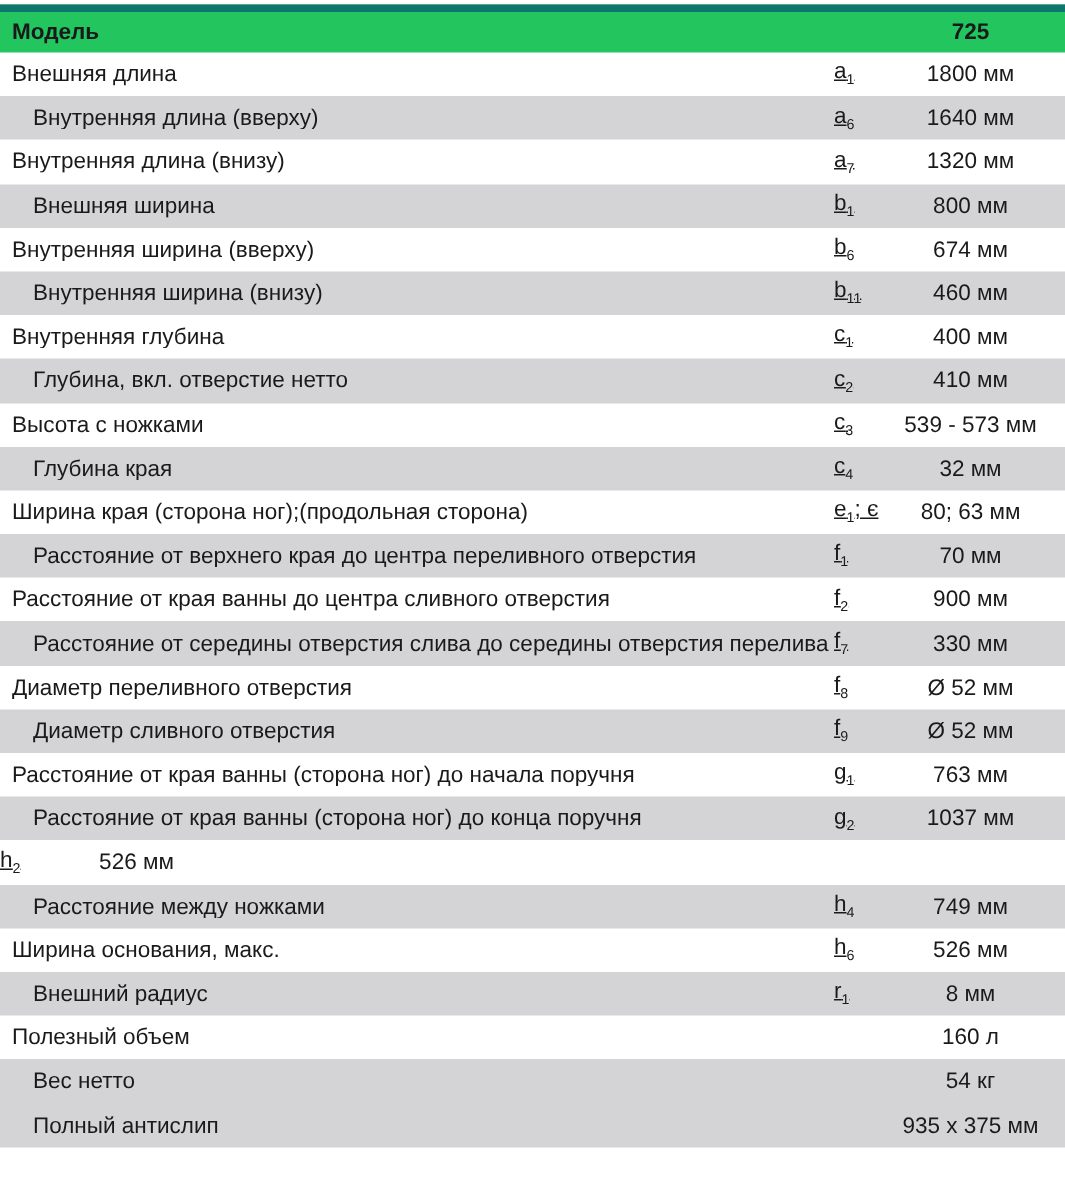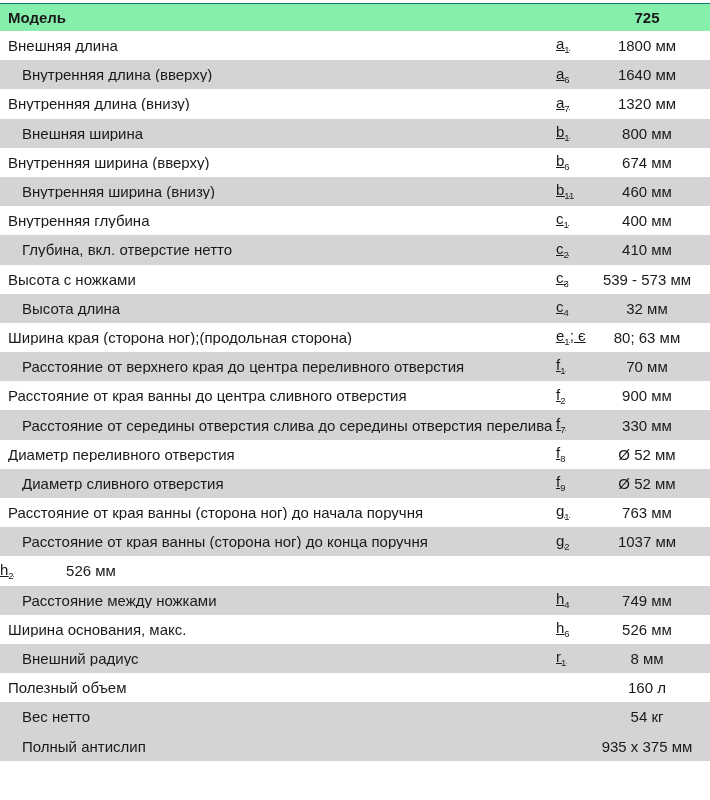--- a/index.html
+++ b/index.html
@@ -20,22 +20,22 @@
   }
   .row {
     display: flex;
     align-items: center;
     height: 29.2px;
     font-size: 15px;
     line-height: 1;
   }
   .row.header {
     height: 27px;
-    background: #86efac;
-    border-top: 1px solid #0f766e;
+    background: #22c55e;
+    border-top: 5px solid #0f766e;
     font-weight: 700;
   }
   .row.shade {
     background: #d4d4d6;
     padding-left: 14px;
   }
   .cell { white-space: nowrap; }
   .cell.label {
     flex: 1 1 auto;
     padding-left: 8px;
@@ -108,21 +108,21 @@
         <div class="cell label">Глубина, вкл. отверстие нетто</div>
         <div class="cell sym">c<span class="sub">2</span></div>
         <div class="cell value">410 мм</div>
       </div>
       <div class="row">
         <div class="cell label">Высота с ножками</div>
         <div class="cell sym">c<span class="sub">3</span></div>
         <div class="cell value">539 - 573 мм</div>
       </div>
       <div class="row shade">
-        <div class="cell label">Высота длина</div>
+        <div class="cell label">Глубина края</div>
         <div class="cell sym">c<span class="sub">4</span></div>
         <div class="cell value">32 мм</div>
       </div>
       <div class="row">
         <div class="cell label">Ширина края (сторона ног);(продольная сторона)</div>
         <div class="cell sym">e<span class="sub">1</span>; є</div>
         <div class="cell value">80; 63 мм</div>
       </div>
       <div class="row shade">
         <div class="cell label">Расстояние от верхнего края до центра переливного отверстия</div>

